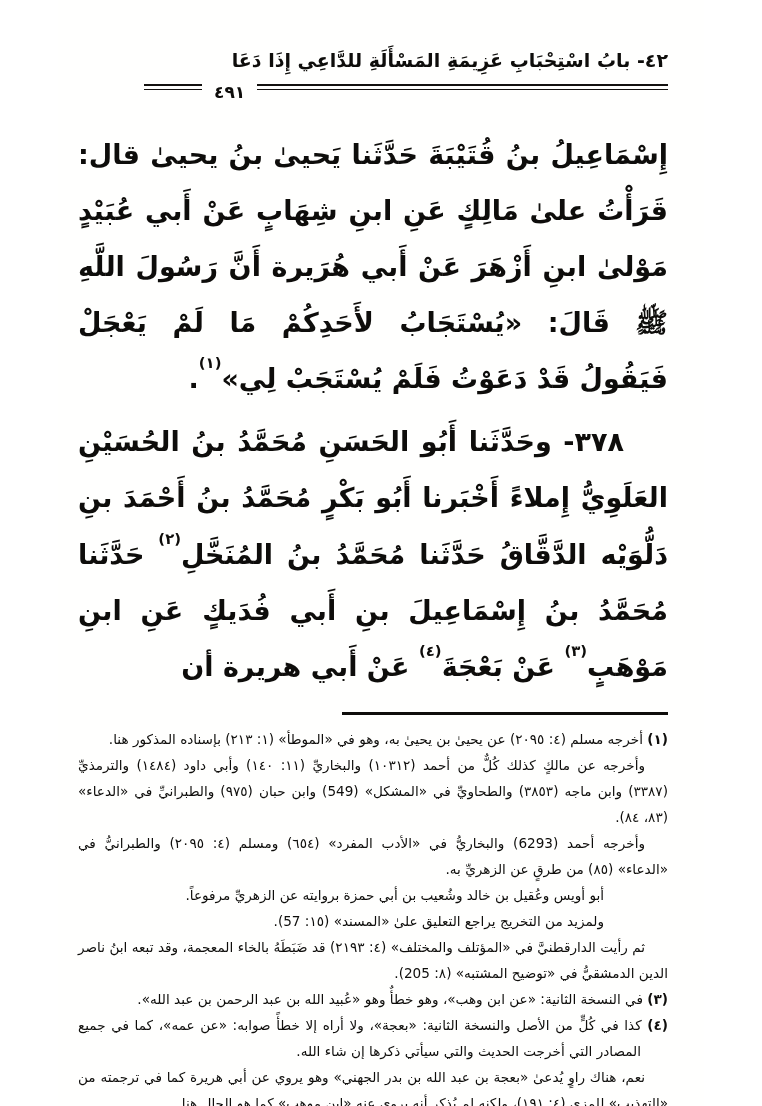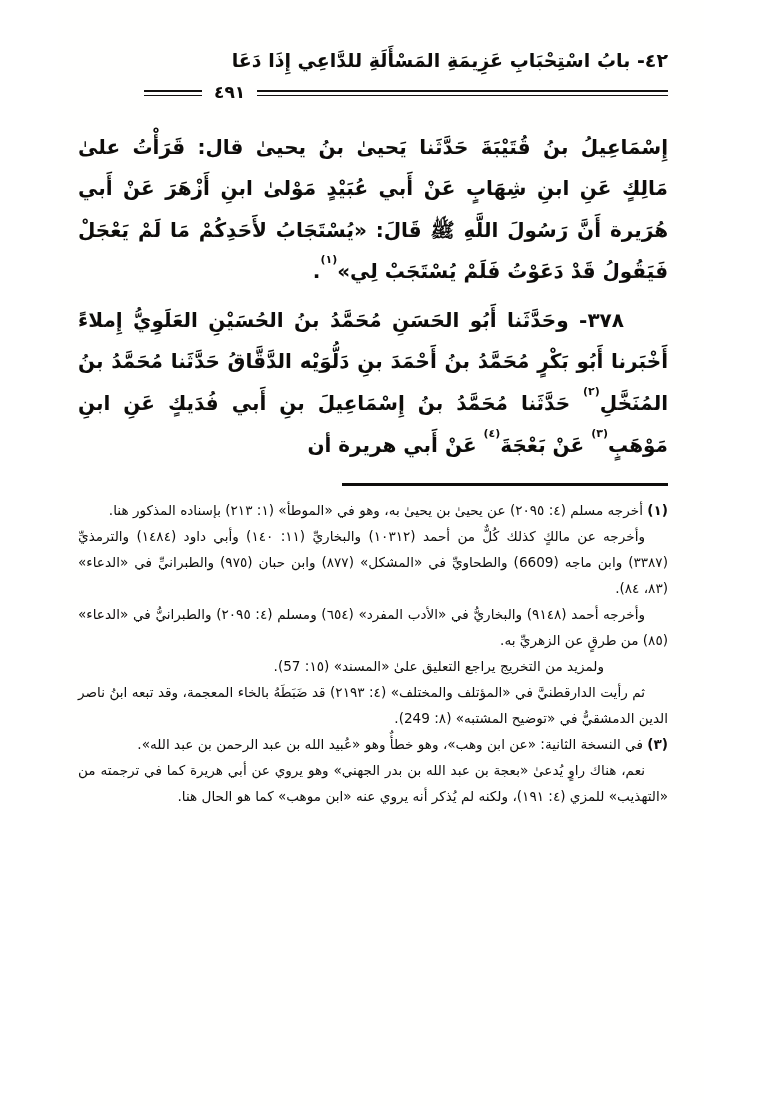--- a/index.html
+++ b/index.html
@@ -21,21 +21,21 @@
   .chapter-title {
     font-size: 19px;
     font-weight: bold;
     text-align: right;
     line-height: 1.5;
     letter-spacing: 0;
   }
   .pn-row {
     direction: ltr;
     display: flex;
-    align-items: center;
+    align-items: flex-start;
     gap: 12px;
     margin-top: 9px;
     padding-left: 66px;
   }
   .double-rule {
     height: 6px;
     border-top: 2.5px solid #141210;
     border-bottom: 1.5px solid #141210;
   }
   .double-rule.short { width: 58px; }
@@ -43,21 +43,21 @@
   .page-number {
     font-size: 17px;
     font-weight: bold;
     line-height: 1;
     padding-bottom: 2px;
   }
 
   
   .body-text { margin-top: 24px; }
   .body-p {
-    font-size: 20px;
+    font-size: 27px;
     font-weight: bold;
     line-height: 2.08;
     text-align: justify;
   }
   .body-p.indented { text-indent: 44px; margin-top: 7px; }
   .body-p sup, .fn sup {
     font-size: 0.55em;
     position: relative;
     top: -0.65em;
     font-weight: bold;
@@ -105,31 +105,33 @@
     <p class="body-p">إِسْمَاعِيلُ بنُ قُتَيْبَةَ حَدَّثَنا يَحيىٰ بنُ يحيىٰ قال: قَرَأْتُ علىٰ مَالِكٍ عَنِ ابنِ شِهَابٍ عَنْ أَبي عُبَيْدٍ مَوْلىٰ ابنِ أَزْهَرَ عَنْ أَبي هُرَيرة أَنَّ رَسُولَ اللَّهِ ﷺ قَالَ: «يُسْتَجَابُ لأَحَدِكُمْ مَا لَمْ يَعْجَلْ فَيَقُولُ قَدْ دَعَوْتُ فَلَمْ يُسْتَجَبْ لِي»<sup>(١)</sup>.</p>
     <p class="body-p indented">٣٧٨- وحَدَّثَنا أَبُو الحَسَنِ مُحَمَّدُ بنُ الحُسَيْنِ العَلَوِيُّ إِملاءً أَخْبَرنا أَبُو بَكْرٍ مُحَمَّدُ بنُ أَحْمَدَ بنِ دَلُّوَيْه الدَّقَّاقُ حَدَّثَنا مُحَمَّدُ بنُ المُنَخَّلِ<sup>(٢)</sup> حَدَّثَنا مُحَمَّدُ بنُ إِسْمَاعِيلَ بنِ أَبي فُدَيكٍ عَنِ ابنِ مَوْهَبٍ<sup>(٣)</sup> عَنْ بَعْجَةَ<sup>(٤)</sup> عَنْ أَبي هريرة أن</p>
   </main>
 
   <hr class="fn-sep">
 
   <section class="footnotes">
 
     <div class="fn">
       <p class="fn-first"><span class="fn-marker">(١)</span> <span>أخرجه مسلم (٤: ٢٠٩٥) عن يحيىٰ بن يحيىٰ به، وهو في «الموطأ» (١: ٢١٣) بإسناده المذكور هنا.</span></p>
-      <p class="fn-sub">وأخرجه عن مالكٍ كذلك كُلٌّ من أحمد (١٠٣١٢) والبخاريِّ (١١: ١٤٠) وأبي داود (١٤٨٤) والترمذيِّ (٣٣٨٧) وابن ماجه (6609) والطحاويِّ في «المشكل» (٨٧٧) وابن حبان (٩٧٥) والطبرانيِّ في «الدعاء» (٨٣، ٨٤).</p>
-      <p class="fn-sub">وأخرجه أحمد (٩١٤٨) والبخاريُّ في «الأدب المفرد» (٦٥٤) ومسلم (٤: ٢٠٩٥) والطبرانيُّ في «الدعاء» (٨٥) من طرقٍ عن الزهريِّ به.</p>
+      <p class="fn-sub">وأخرجه عن مالكٍ كذلك كُلٌّ من أحمد (١٠٣١٢) والبخاريِّ (١١: ١٤٠) وأبي داود (١٤٨٤) والترمذيِّ (٣٣٨٧) وابن ماجه (٣٨٥٣) والطحاويِّ في «المشكل» (549) وابن حبان (٩٧٥) والطبرانيِّ في «الدعاء» (٨٣، ٨٤).</p>
+      <p class="fn-sub">وأخرجه أحمد (6293) والبخاريُّ في «الأدب المفرد» (٦٥٤) ومسلم (٤: ٢٠٩٥) والطبرانيُّ في «الدعاء» (٨٥) من طرقٍ عن الزهريِّ به.</p>
+      <p class="fn-deep">أبو أويس وعُقيل بن خالد وشُعيب بن أبي حمزة بروايته عن الزهريِّ مرفوعاً.</p>
       <p class="fn-deep">ولمزيد من التخريج يراجع التعليق علىٰ «المسند» (١٥: 57).</p>
     </div>
 
     <div class="fn">
-      <p class="fn-sub">ثم رأيت الدارقطنيَّ في «المؤتلف والمختلف» (٤: ٢١٩٣) قد ضَبَطَهُ بالخاء المعجمة، وقد تبعه ابنُ ناصر الدين الدمشقيُّ في «توضيح المشتبه» (٨: 249).</p>
+      <p class="fn-sub">ثم رأيت الدارقطنيَّ في «المؤتلف والمختلف» (٤: ٢١٩٣) قد ضَبَطَهُ بالخاء المعجمة، وقد تبعه ابنُ ناصر الدين الدمشقيُّ في «توضيح المشتبه» (٨: 205).</p>
     </div>
 
     <div class="fn">
       <p class="fn-first"><span class="fn-marker">(٣)</span> <span>في النسخة الثانية: «عن ابن وهب»، وهو خطأٌ وهو «عُبيد الله بن عبد الرحمن بن عبد الله».</span></p>
     </div>
 
     <div class="fn">
+      <p class="fn-first"><span class="fn-marker">(٤)</span> <span>كذا في كُلٍّ من الأصل والنسخة الثانية: «بعجة»، ولا أراه إلا خطأً صوابه: «عن عمه»، كما في جميع المصادر التي أخرجت الحديث والتي سيأتي ذكرها إن شاء الله.</span></p>
       <p class="fn-sub">نعم، هناك راوٍ يُدعىٰ «بعجة بن عبد الله بن بدر الجهني» وهو يروي عن أبي هريرة كما في ترجمته من «التهذيب» للمزي (٤: ١٩١)، ولكنه لم يُذكر أنه يروي عنه «ابن موهب» كما هو الحال هنا.</p>
     </div>
 
   </section>
 </div>
 
 </body></html>

